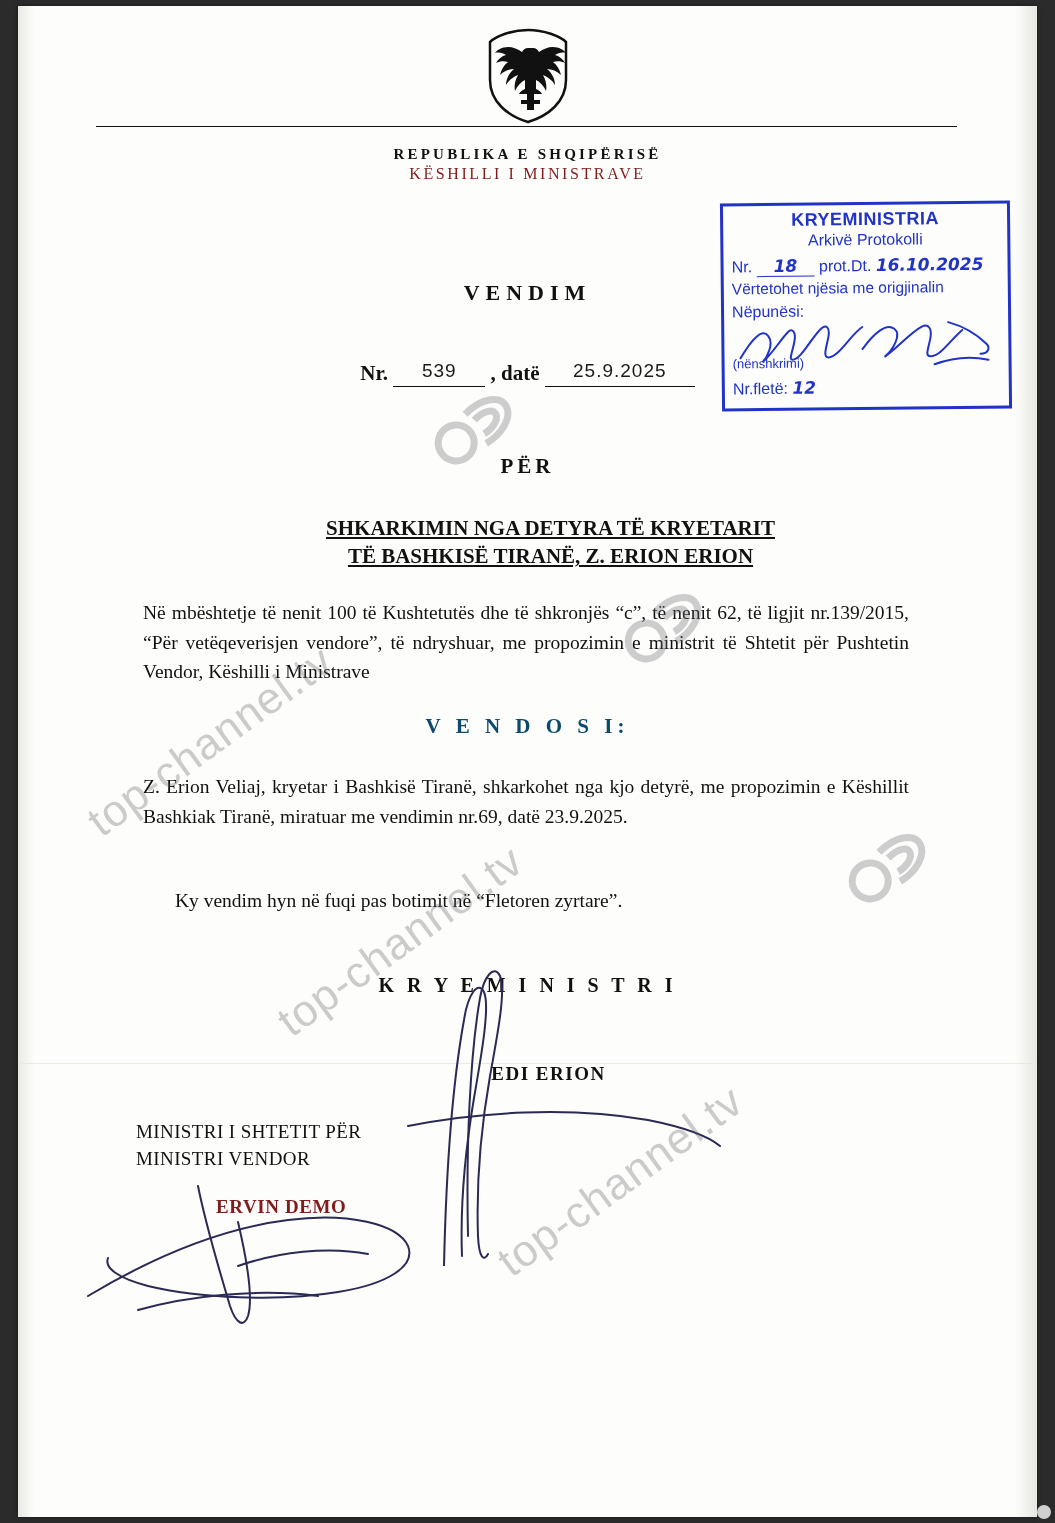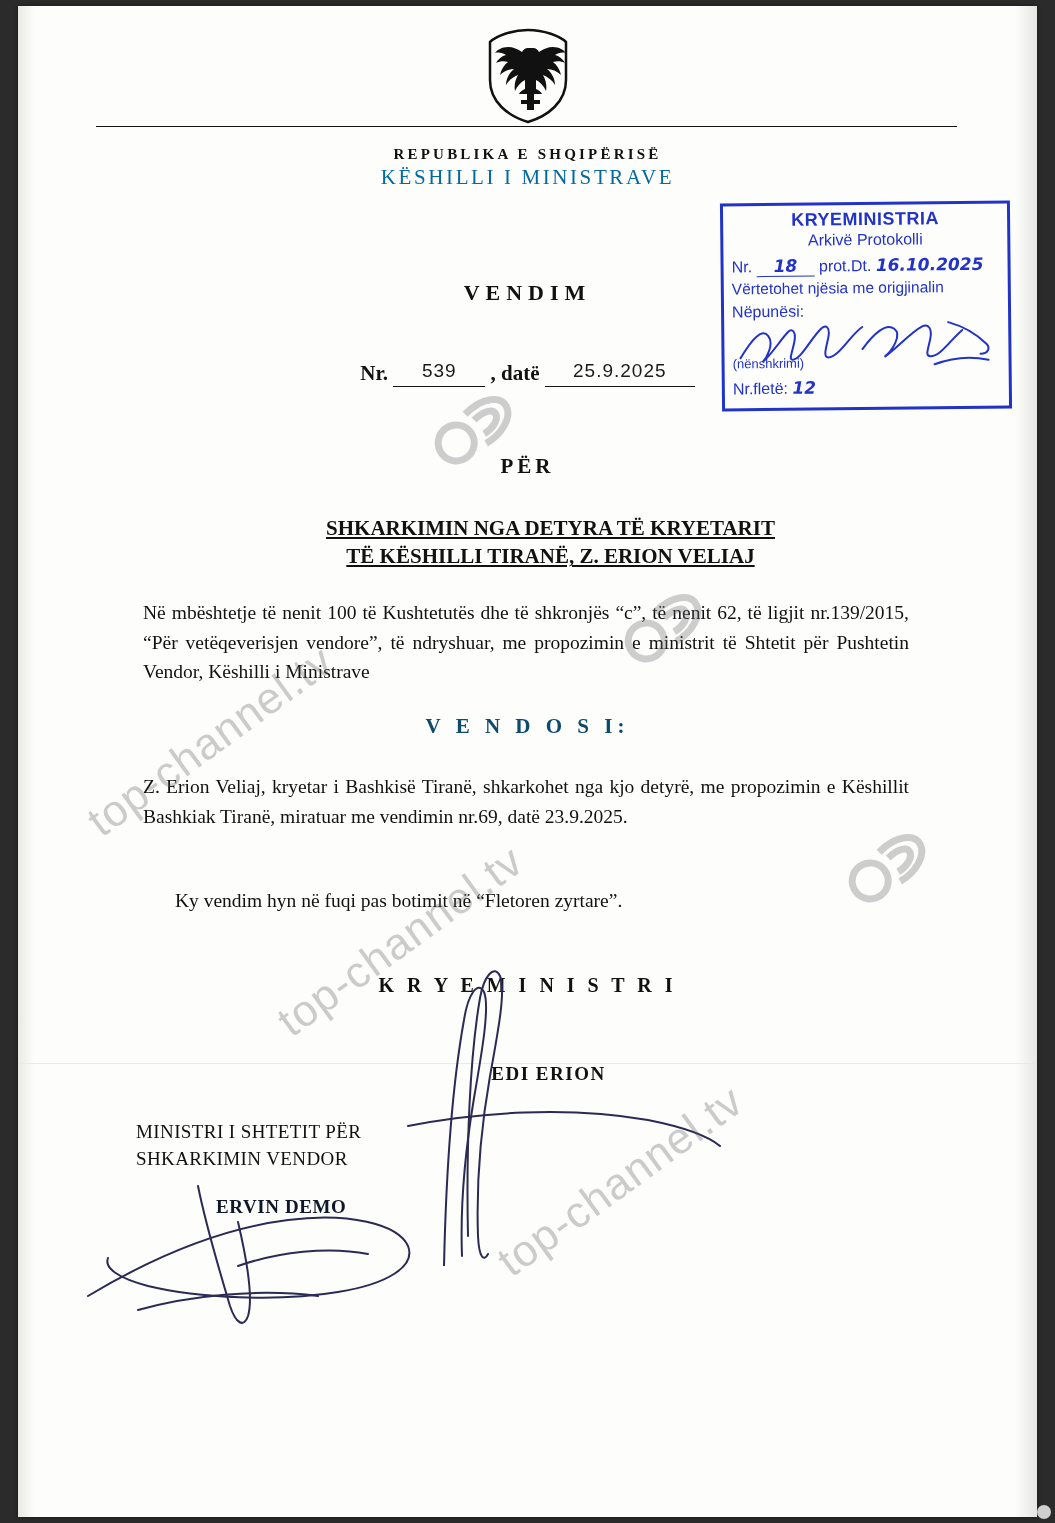--- a/index.html
+++ b/index.html
@@ -76,23 +76,23 @@
   .republika {
     top: 140px;
     font-size: 15px;
     letter-spacing: 3.2px;
     font-weight: bold;
     color: #111;
     font-family: "Liberation Serif", serif;
   }
   .keshilli {
     top: 159px;
-    font-size: 21px;
+    font-size: 16px;
     letter-spacing: 2.6px;
-    color: #0369a1;
+    color: #7f1d1d;
     font-family: "Liberation Serif", serif;
   }
   .vendim {
     top: 274px;
     font-size: 22px;
     letter-spacing: 6px;
     font-weight: bold;
     color: #111;
   }
 
@@ -195,21 +195,21 @@
     line-height: 1.4;
     letter-spacing: 0.4px;
   }
   .ervin {
     position: absolute;
     left: 198px;
     top: 1190px;
     font-size: 19px;
     font-weight: bold;
     letter-spacing: 0.6px;
-    color: #0f172a;
+    color: #7f1d1d;
   }
 
   
   .stamp {
     position: absolute;
     left: 703px;
     top: 196px;
     width: 290px;
     height: 208px;
     border: 3px solid #2233c8;
@@ -322,21 +322,21 @@
     <span class="lbl">Nr.</span>
     <span class="blank"><span class="hand">539</span></span>
     <span class="lbl">, datë</span>
     <span class="blank wide"><span class="hand">25.9.2025</span></span>
   </div>
 
   <div class="center per">PËR</div>
 
   <div class="subject">
     <span>SHKARKIMIN NGA DETYRA TË KRYETARIT</span><br>
-    <span>TË KËSHILLI TIRANË, Z. ERION VELIAJ</span>
+    <span>TË BASHKISË TIRANË, Z. ERION ERION</span>
   </div>
 
   <div class="para p1">Në mbështetje të nenit 100 të Kushtetutës dhe të shkronjës “c”, të nenit 62, të ligjit nr.139/2015, “Për vetëqeverisjen vendore”, të ndryshuar, me propozimin e ministrit të Shtetit për Pushtetin Vendor, Këshilli i Ministrave</div>
 
   <div class="center vendosi">V E N D O S I:</div>
 
   <div class="para p2">Z. Erion Veliaj, kryetar i Bashkisë Tiranë, shkarkohet nga kjo detyrë, me propozimin e Këshillit Bashkiak Tiranë, miratuar me vendimin nr.69, datë 23.9.2025.</div>
   <div class="para p3">Ky vendim hyn në fuqi pas botimit në “Fletoren zyrtare”.</div>
 
   <div class="center kryeministri">K R Y E M I N I S T R I</div>
@@ -348,21 +348,21 @@
       <path d="M96 330 C98 240 104 150 116 84 C120 58 130 44 136 56 C142 70 134 116 126 162
                C118 210 112 268 114 320"></path>
       <path d="M60 190 C130 176 220 170 300 184 C340 192 360 200 372 210"></path>
     </g>
   </svg>
 
   <div class="edirama">EDI ERION</div>
 
   <div class="ministri">
     <div>MINISTRI I SHTETIT PËR</div>
-    <div>SHKARKIMIN VENDOR</div>
+    <div>MINISTRI VENDOR</div>
   </div>
   <div class="ervin">ERVIN DEMO</div>
 
   <svg class="sig sig-min" width="380" height="190" viewBox="0 0 380 190">
     <g fill="none" stroke="#2a2a55" stroke-width="2" stroke-linecap="round">
       <path d="M10 150 C60 120 130 84 210 74 C270 66 320 78 330 100 C338 120 310 138 260 146
                C200 156 120 152 70 140 C40 132 26 122 30 112"></path>
       <path d="M120 40 C128 80 140 120 152 160 C158 178 166 182 170 170 C176 150 168 110 160 76"></path>
       <path d="M160 120 C200 106 250 100 290 108"></path>
       <path d="M60 164 C110 150 180 142 240 150"></path>

